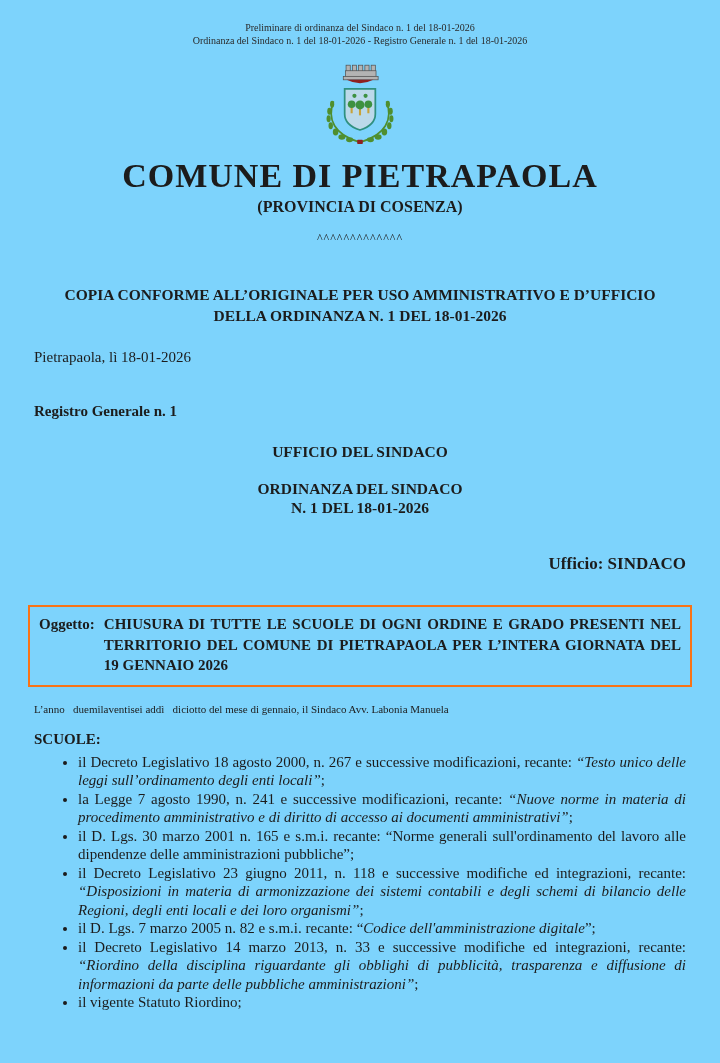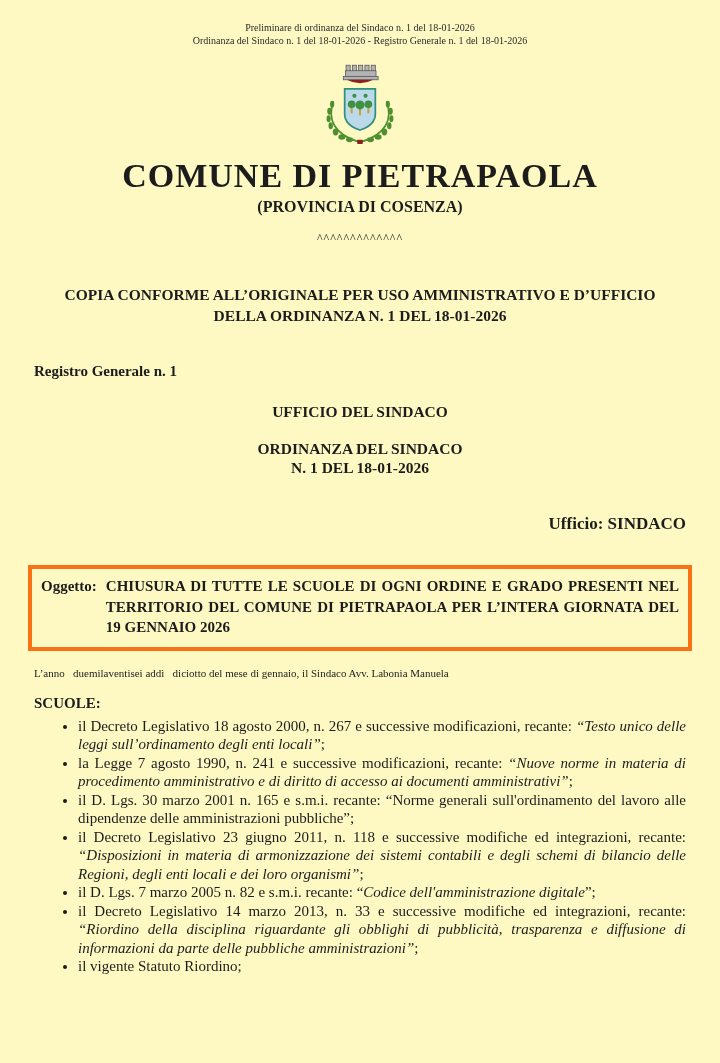--- a/index.html
+++ b/index.html
@@ -6,21 +6,21 @@
   body {
     width: 720px; height: 1063px;
     font-family: "Liberation Serif", serif;
     color: #1c1c1c;
     overflow: hidden;
   }
   .page {
     box-sizing: border-box;
     width: 720px; height: 1063px;
     padding: 22px 34px 0 34px;
-    background: #fef9c3;
+    background: #7dd3fc;
     position: relative;
   }
   .doc-top {
     text-align: center;
     font-size: 10px;
     line-height: 12.5px;
     color: #2a2a2a;
   }
   .emblem-wrap { text-align: center; margin-top: 14px; height: 92px; }
   .title {
@@ -59,21 +59,21 @@
   }
   .ordinance {
     text-align: center; font-weight: bold;
     font-size: 15.5px; line-height: 19px; margin-top: 18px;
   }
   .office-right {
     text-align: right; font-weight: bold;
     font-size: 17px; margin-top: 37px;
   }
   .oggetto-box {
-    border: 4px solid #f97316;
+    border: 2px solid #f97316;
     margin: 31px -6px 0 -6px;
     padding: 7px 9px 9px 9px;
     display: flex;
     font-weight: bold;
     font-size: 15px;
     line-height: 20.5px;
   }
   .oggetto-label { flex: 0 0 auto; padding-right: 9px; }
   .oggetto-text  { flex: 1 1 auto; text-align: justify; }
   .intro {
@@ -162,20 +162,21 @@
 
   <div class="title">COMUNE DI PIETRAPAOLA</div>
   <div class="province">(PROVINCIA DI COSENZA)</div>
   <div class="divider">^^^^^^^^^^^^^</div>
 
   <div class="copy-notice">
     <div>COPIA CONFORME ALL’ORIGINALE PER USO AMMINISTRATIVO E D’UFFICIO</div>
     <div>DELLA ORDINANZA N. 1 DEL 18-01-2026</div>
   </div>
 
+  <div class="place-date">Pietrapaola, lì 18-01-2026</div>
   <div class="registro">Registro Generale n. 1</div>
 
   <div class="office-header">UFFICIO DEL SINDACO</div>
 
   <div class="ordinance">
     <div>ORDINANZA DEL SINDACO</div>
     <div>N. 1 DEL 18-01-2026</div>
   </div>
 
   <div class="office-right">Ufficio: SINDACO</div>

